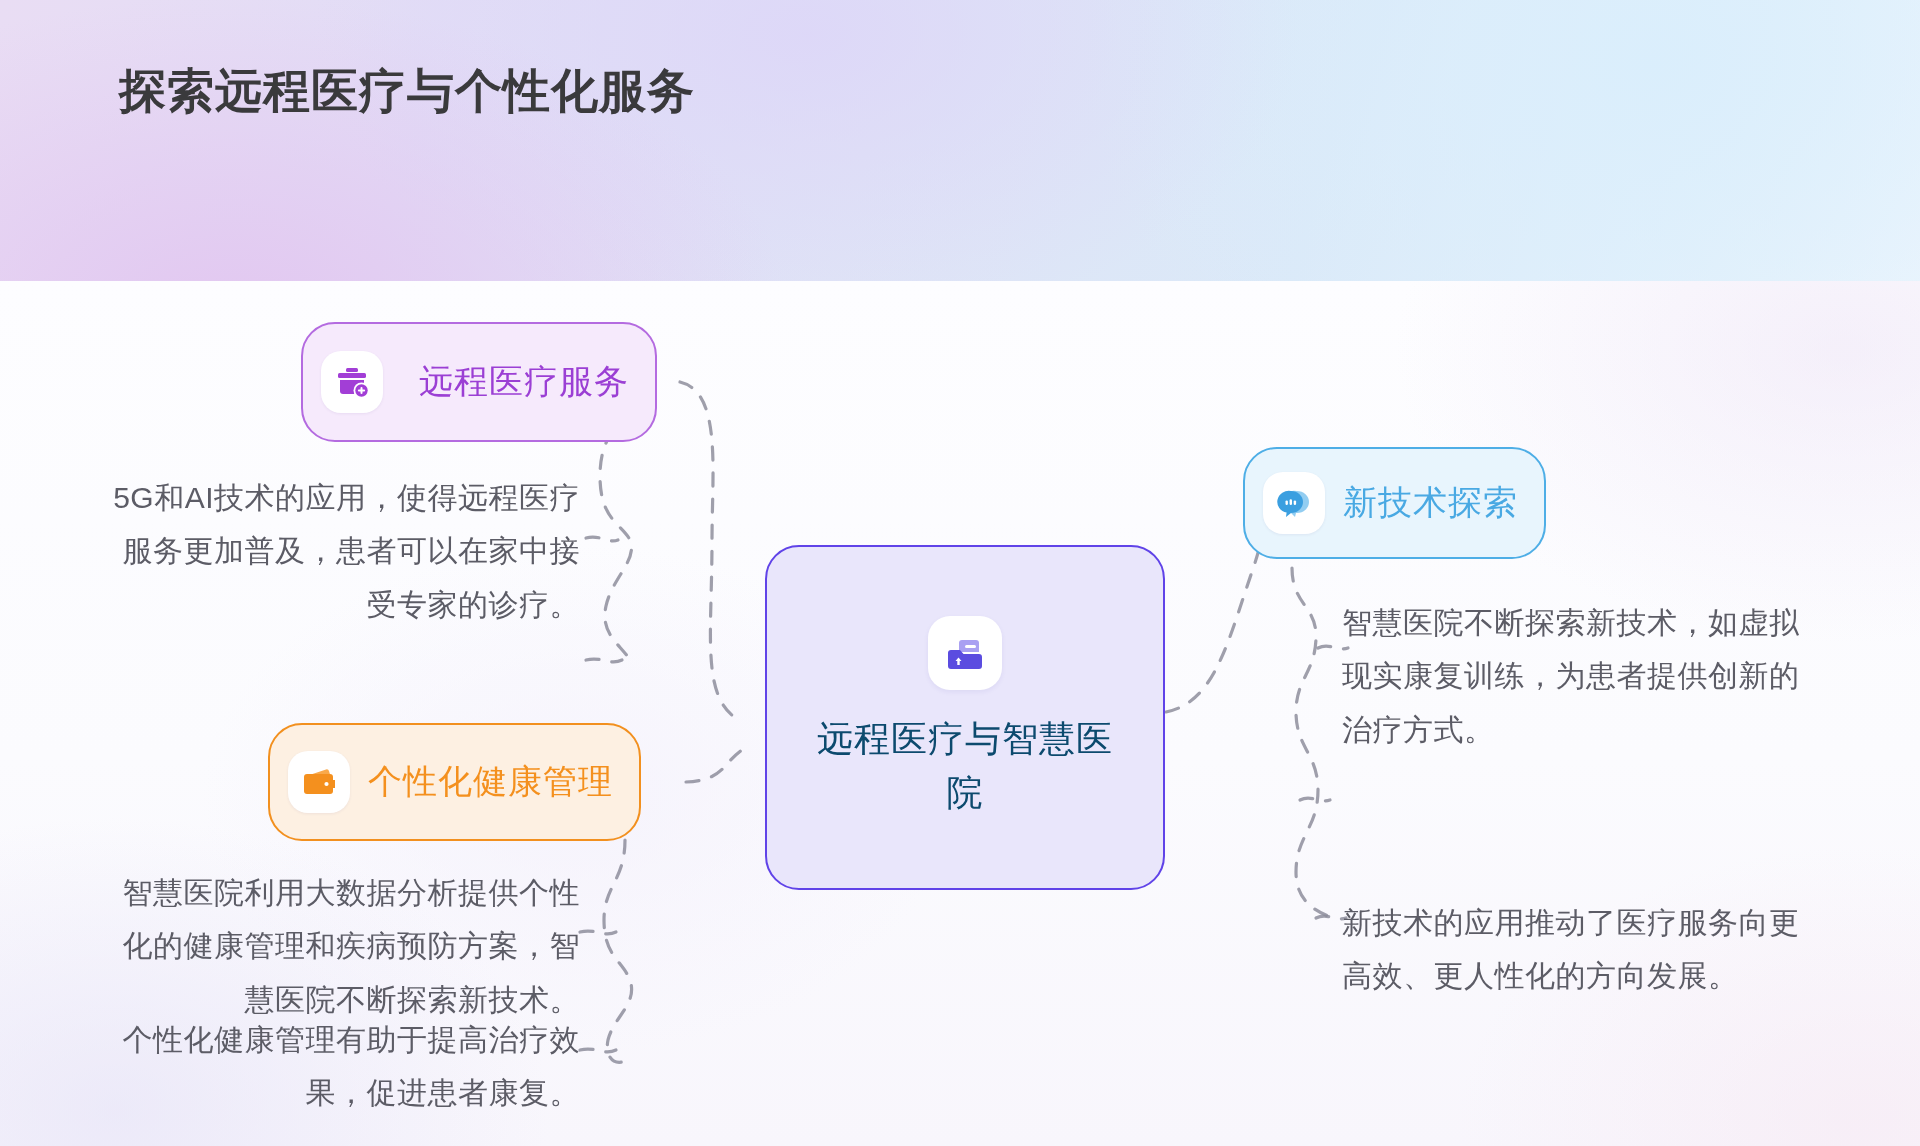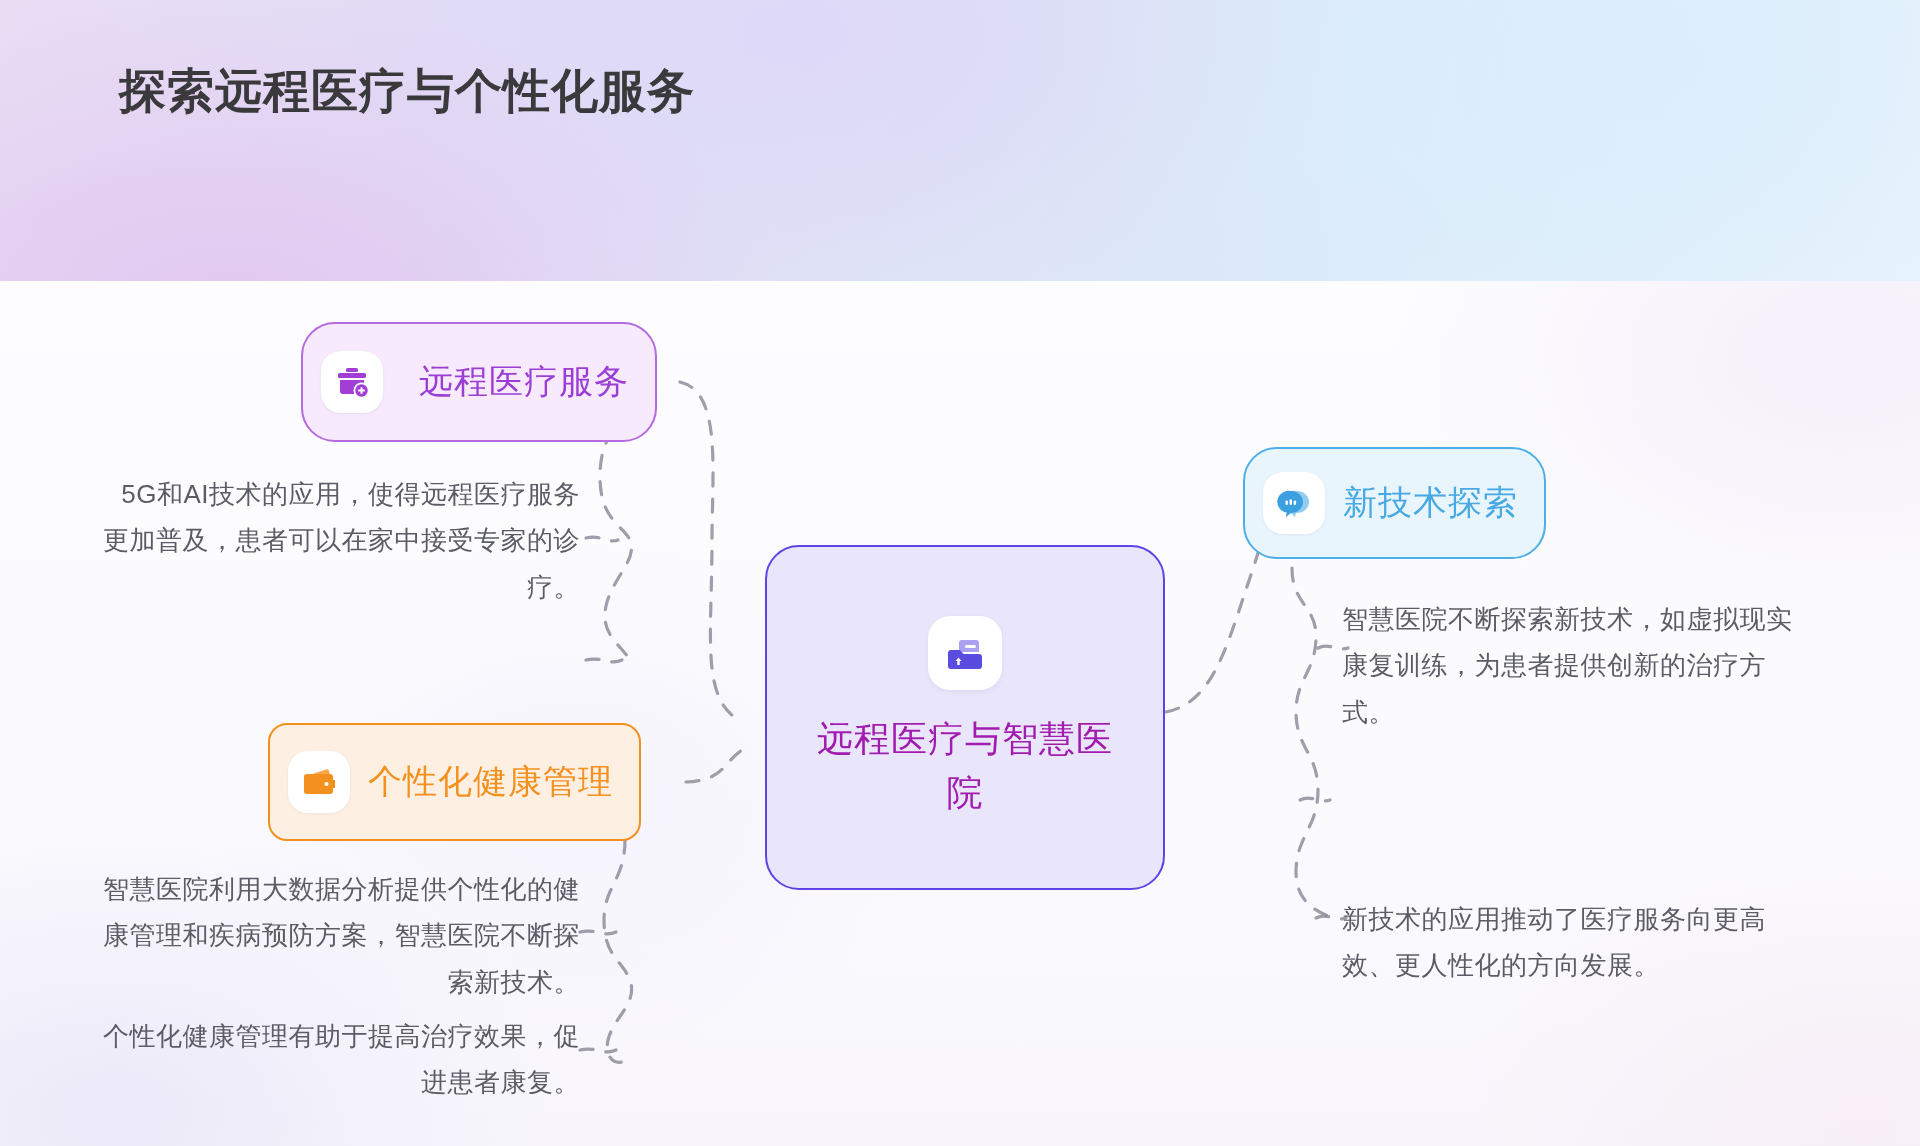--- a/index.html
+++ b/index.html
@@ -64,27 +64,27 @@
   .node-center{
     border:2.8px solid #6043e8;background:#e9e6fb;border-radius:34px;
     flex-direction:column;justify-content:center;gap:22px;
   }
   .node-center .icon-box{
     width:74px;height:74px;border-radius:22px;background:#ffffff;
     display:flex;align-items:center;justify-content:center;
     box-shadow:0 2px 5px rgba(60,40,160,.07);
   }
   .node-center .center-label{
-    font-size:36px;color:#a21caf;line-height:1.5;text-align:center;
+    font-size:36px;color:#0c4a6e;line-height:1.5;text-align:center;
     letter-spacing:1px;padding:0 34px;
   }
 
   
   .tblock{
-    position:absolute;font-size:26px;color:#5c5c66;
+    position:absolute;font-size:30px;color:#5c5c66;
     line-height:1.78;letter-spacing:.5px;
   }
   .t-right{text-align:right;}
   .t-left{text-align:left;}
 </style>
 </head>
 <body>
 
 <div class="page">
 
@@ -142,21 +142,21 @@
         <path d="M8 18 h24 v11 a3 3 0 0 1 -3 3 H11 a3 3 0 0 1 -3 -3 z" fill="#a23ed6"></path>
         <circle cx="29.5" cy="28.5" r="8" fill="#ffffff"></circle>
         <circle cx="29.5" cy="28.5" r="6.2" fill="#a23ed6"></circle>
         <rect x="28.5" y="24.9" width="2" height="7.2" rx="1" fill="#ffffff"></rect>
         <rect x="25.9" y="27.5" width="7.2" height="2" rx="1" fill="#ffffff"></rect>
       </svg>
     </div>
     <div class="pill-label">远程医疗服务</div>
   </div>
 
-  <div class="node pill node-orange" style="left:268px;top:723px;height:118px;border-radius:19px;">
+  <div class="node pill node-orange" style="left:268px;top:723px;height:118px;">
     <div class="icon-box">
       <svg width="40" height="40" viewBox="0 0 40 40">
         <path d="M9 13.5 L27 7.5 a2.4 2.4 0 0 1 3 1.6 l0.9 3 H9 z" fill="#f9a94a"></path>
         <path d="M8 12 h23 a3 3 0 0 1 3 3 v14 a3 3 0 0 1 -3 3 H8
                  a3 3 0 0 1 -3 -3 V15 a3 3 0 0 1 3-3 z" fill="#f4901e"></path>
         <path d="M24 18 h12 v8 h-12 a4 4 0 0 1 0 -8 z" fill="#f4901e"></path>
         <circle cx="27.5" cy="22" r="2.1" fill="#ffffff"></circle>
       </svg>
     </div>
     <div class="pill-label">个性化健康管理</div>

